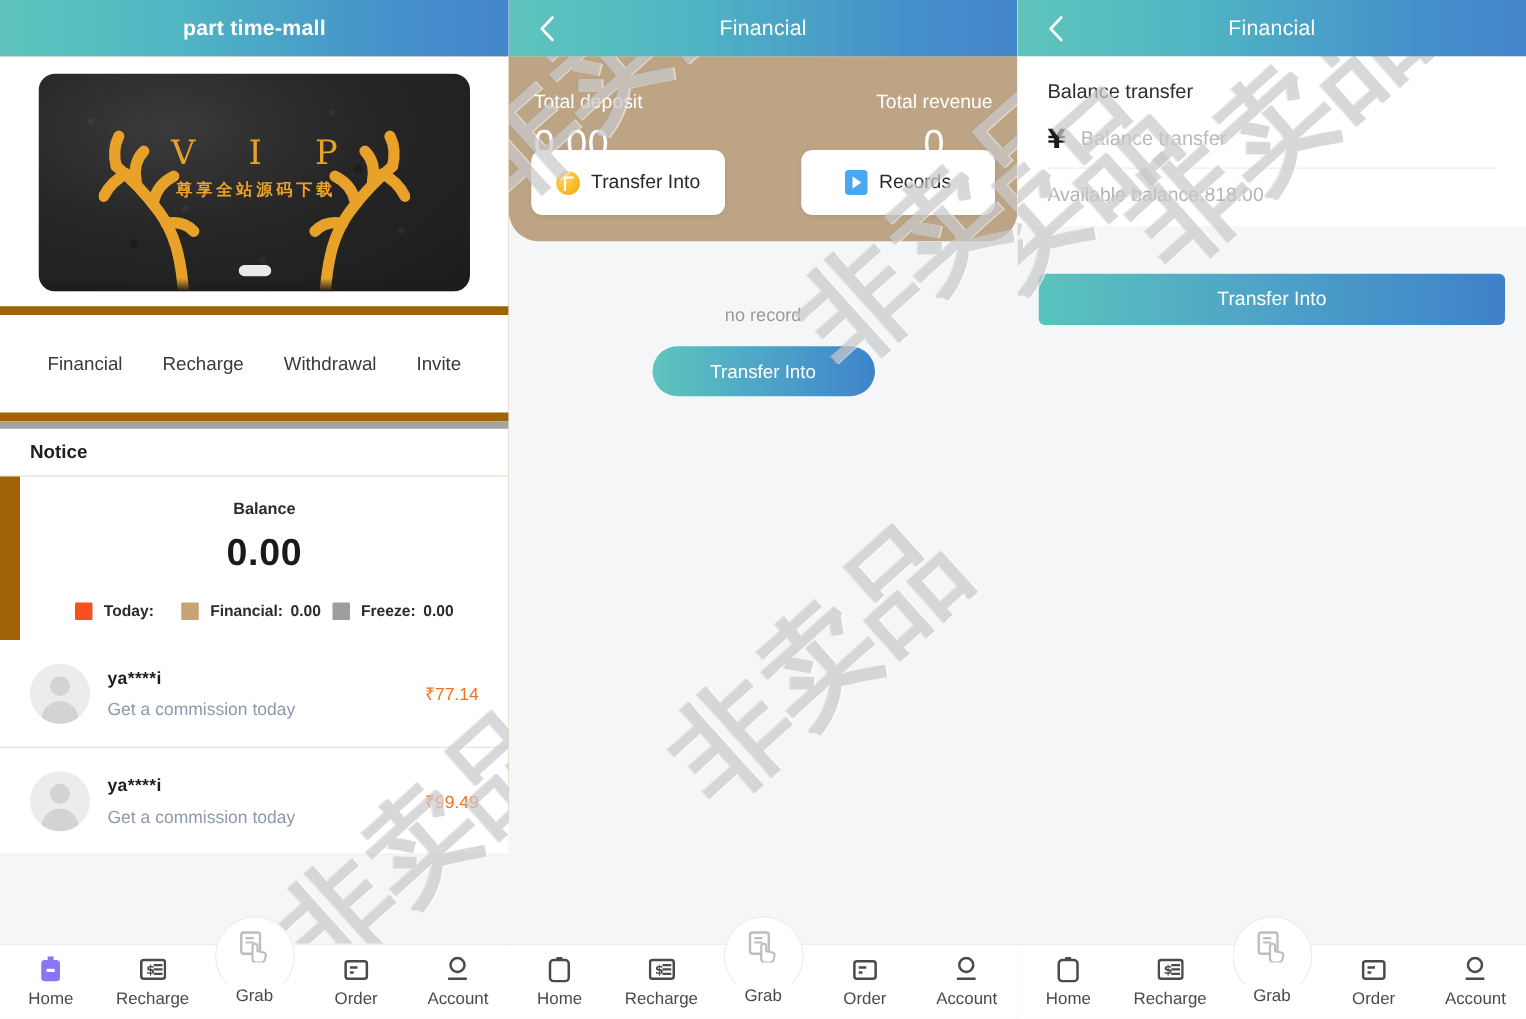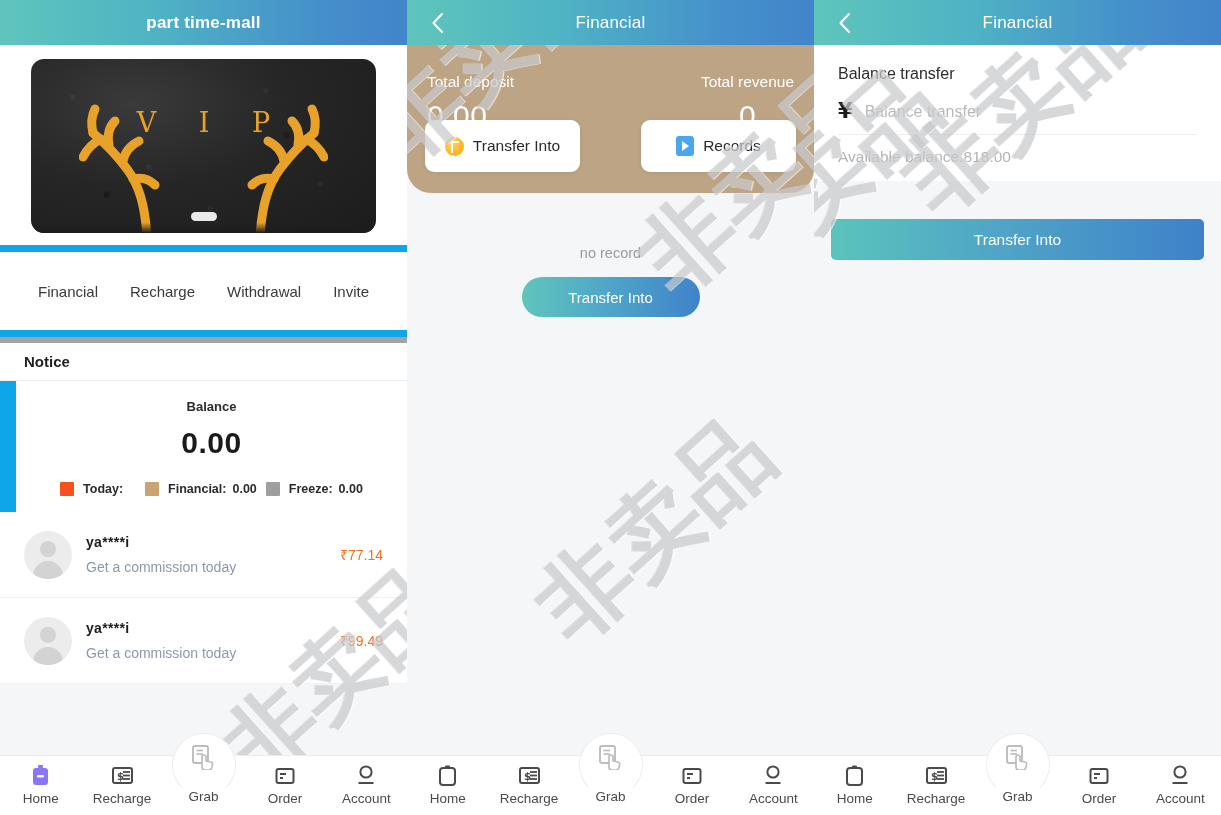--- a/index.html
+++ b/index.html
@@ -75,21 +75,21 @@
     color: #c9cacc;
     opacity: .72;
     transform: rotate(-42deg);
     transform-origin: 50% 50%;
     white-space: nowrap;
     text-shadow: 1px 1px 0 rgba(255,255,255,.85), -1px -1px 0 rgba(150,150,150,.30);
     user-select: none;
   }
 
   
-  .p1-body { position: relative; height: 610px; background: #0ea5e9; }
+  .p1-body { position: relative; height: 610px; background: #a16207; }
 
   .banner-card {
     background: #fff;
     padding: 14px 31px 12px 31px;
   }
   .banner {
     height: 174px;
     border-radius: 13px;
     overflow: hidden;
     position: relative;
@@ -464,20 +464,21 @@
   <div class="panel">
     <div class="appbar">
       <span class="appbar-title">part time-mall</span>
     </div>
 
     <div class="p1-body">
 
       <div class="banner-card">
         <div class="banner">
           <div class="vip-text">V I P</div>
+          <div class="vip-sub">尊享全站源码下载</div>
           <svg class="antler l" viewBox="0 0 122 140">
             <g fill="none" stroke="#e8a22a" stroke-width="9" stroke-linecap="round" stroke-linejoin="round">
               <path d="M14 34 C 26 44, 36 54, 48 70 C 60 86, 66 106, 68 138"></path>
               <path d="M14 34 C 12 26, 12 18, 16 10"></path>
               <path d="M30 46 C 28 36, 30 28, 36 22"></path>
               <path d="M44 62 C 46 52, 52 46, 60 42"></path>
               <path d="M22 40 C 14 44, 8 50, 4 58"></path>
               <path d="M54 80 C 62 78, 70 80, 76 86"></path>
             </g>
           </svg>

